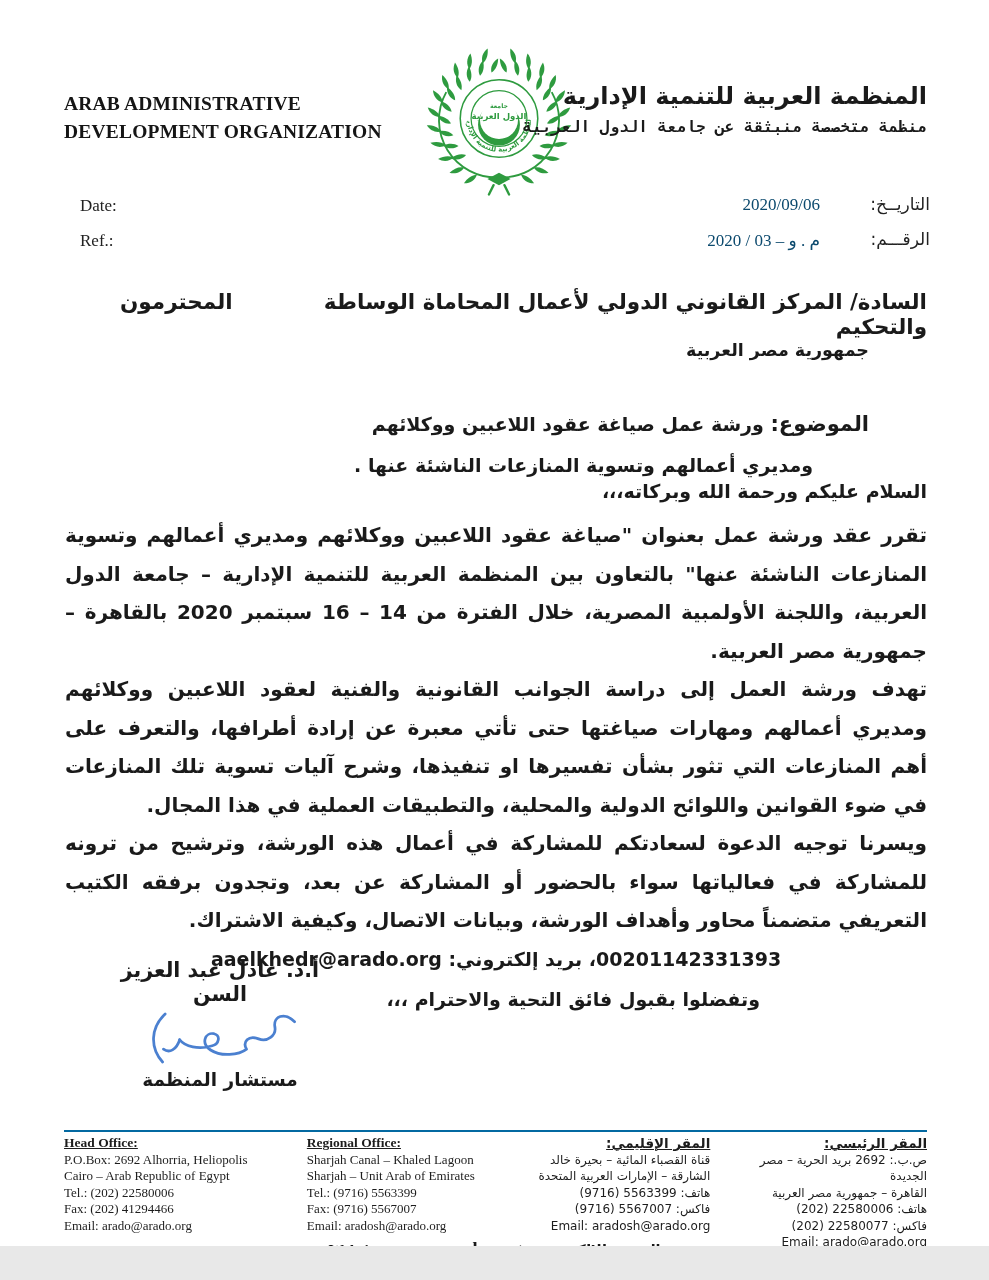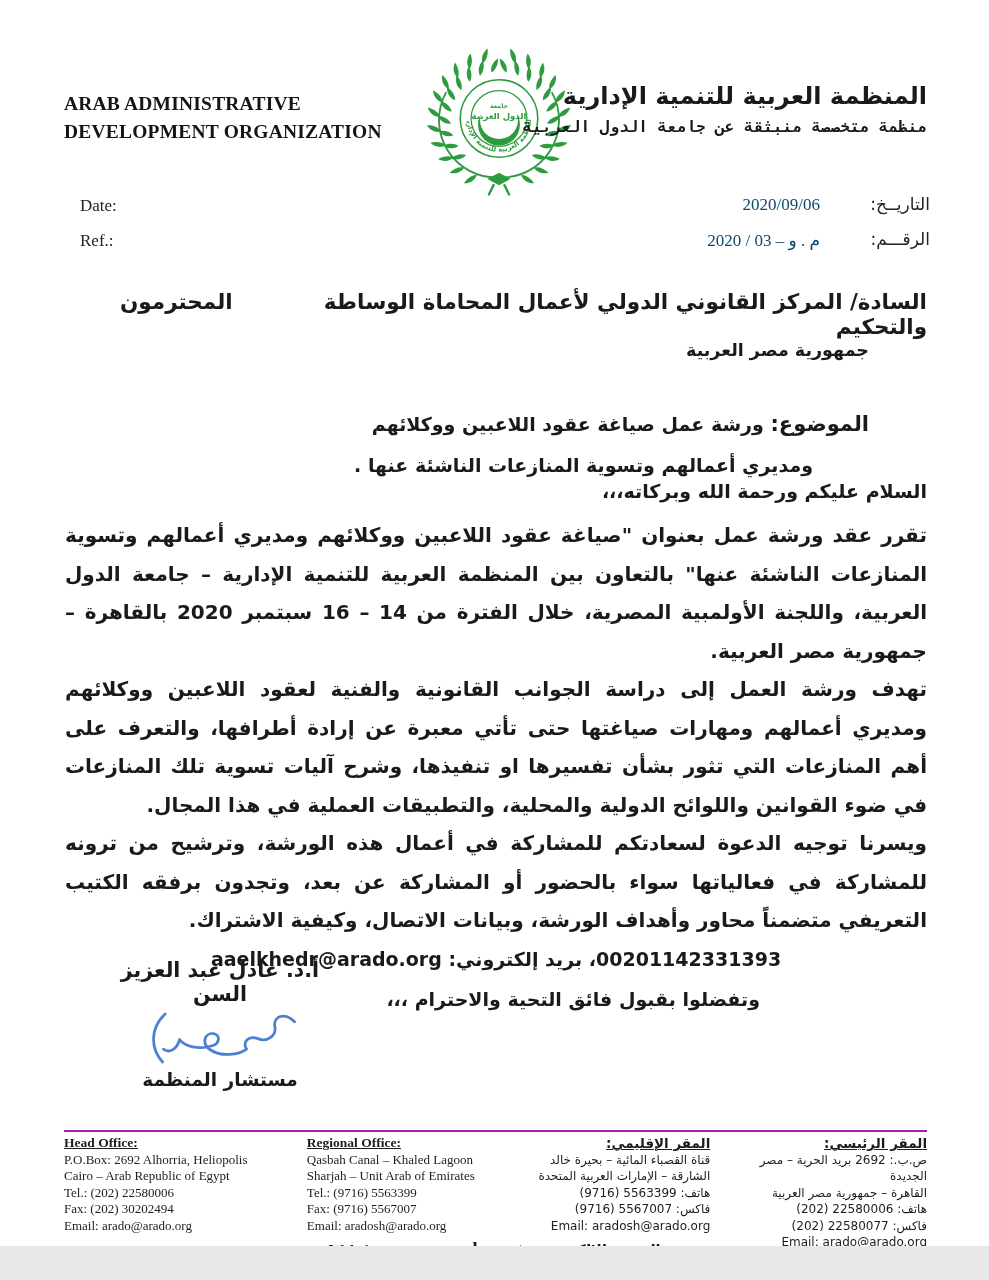--- a/index.html
+++ b/index.html
@@ -38,21 +38,21 @@
         line-height:38.5px;}
   .body p{margin:0;padding:0;}
   .contact-line{text-align:center;direction:rtl;font-size:19px;font-weight:700;line-height:38.5px;}
   
   .closing{right:229px;top:988px;direction:rtl;font-size:19px;font-weight:700;}
   .signer{left:92px;top:958px;width:256px;text-align:center;}
   .signer-name{font-size:20.5px;font-weight:800;direction:rtl;}
   .sig-svg{display:block;width:172px;height:60px;margin:2px auto 0;}
   .signer-title{font-size:18.5px;font-weight:800;direction:rtl;margin-top:1px;}
   
-  .footer{left:64px;right:62px;top:1130px;border-top:2px solid #a21caf;padding-top:3px;display:flex;gap:15px;}
+  .footer{left:64px;right:62px;top:1130px;border-top:2px solid #0369a1;padding-top:3px;display:flex;gap:15px;}
   .fcol{flex:1;}
   .fcol-en{font-family:"Liberation Serif",serif;font-size:13px;line-height:16.5px;color:#1d1d1d;}
   .fcol-ar{direction:rtl;text-align:right;font-size:12px;line-height:16.5px;color:#1d1d1d;}
   .fcol-1{flex:1.22;} .fcol-2{flex:1.08;} .fcol-3{flex:1.0;} .fcol-4{flex:1.08;}
   .ftitle{font-weight:700;text-decoration:underline;font-size:13.5px;}
   .website{left:0;right:0;top:1238px;text-align:center;direction:rtl;}
   .web-ar{font-size:14.5px;font-weight:800;}
   .web-en{font-family:"Liberation Serif",serif;font-weight:700;font-size:15.5px;}
   .web-url{font-family:"Liberation Serif",serif;font-weight:700;font-size:19px;letter-spacing:.5px;}
 </style>
@@ -175,26 +175,26 @@
     </svg>
     <div class="signer-title">مستشار المنظمة</div>
   </div>
 
   <div class="abs footer">
     <div class="fcol fcol-en fcol-1">
       <div class="ftitle">Head Office:</div>
       <div>P.O.Box: 2692 Alhorria, Heliopolis</div>
       <div>Cairo – Arab Republic of Egypt</div>
       <div>Tel.: (202) 22580006</div>
-      <div>Fax: (202) 30202494</div>
+      <div>Fax: (202) 41294466</div>
       <div>Email: arado@arado.org</div>
     </div>
     <div class="fcol fcol-en fcol-2">
       <div class="ftitle">Regional Office:</div>
-      <div>Qasbah Canal – Khaled Lagoon</div>
+      <div>Sharjah Canal – Khaled Lagoon</div>
       <div>Sharjah – Unit Arab of Emirates</div>
       <div>Tel.: (9716) 5563399</div>
       <div>Fax: (9716) 5567007</div>
       <div>Email: aradosh@arado.org</div>
     </div>
     <div class="fcol fcol-ar fcol-3">
       <div class="ftitle">المقر الإقليمي:</div>
       <div>قناة القصباء المائية – بحيرة خالد</div>
       <div>الشارقة – الإمارات العربية المتحدة</div>
       <div>هاتف: 5563399 (9716)</div>

